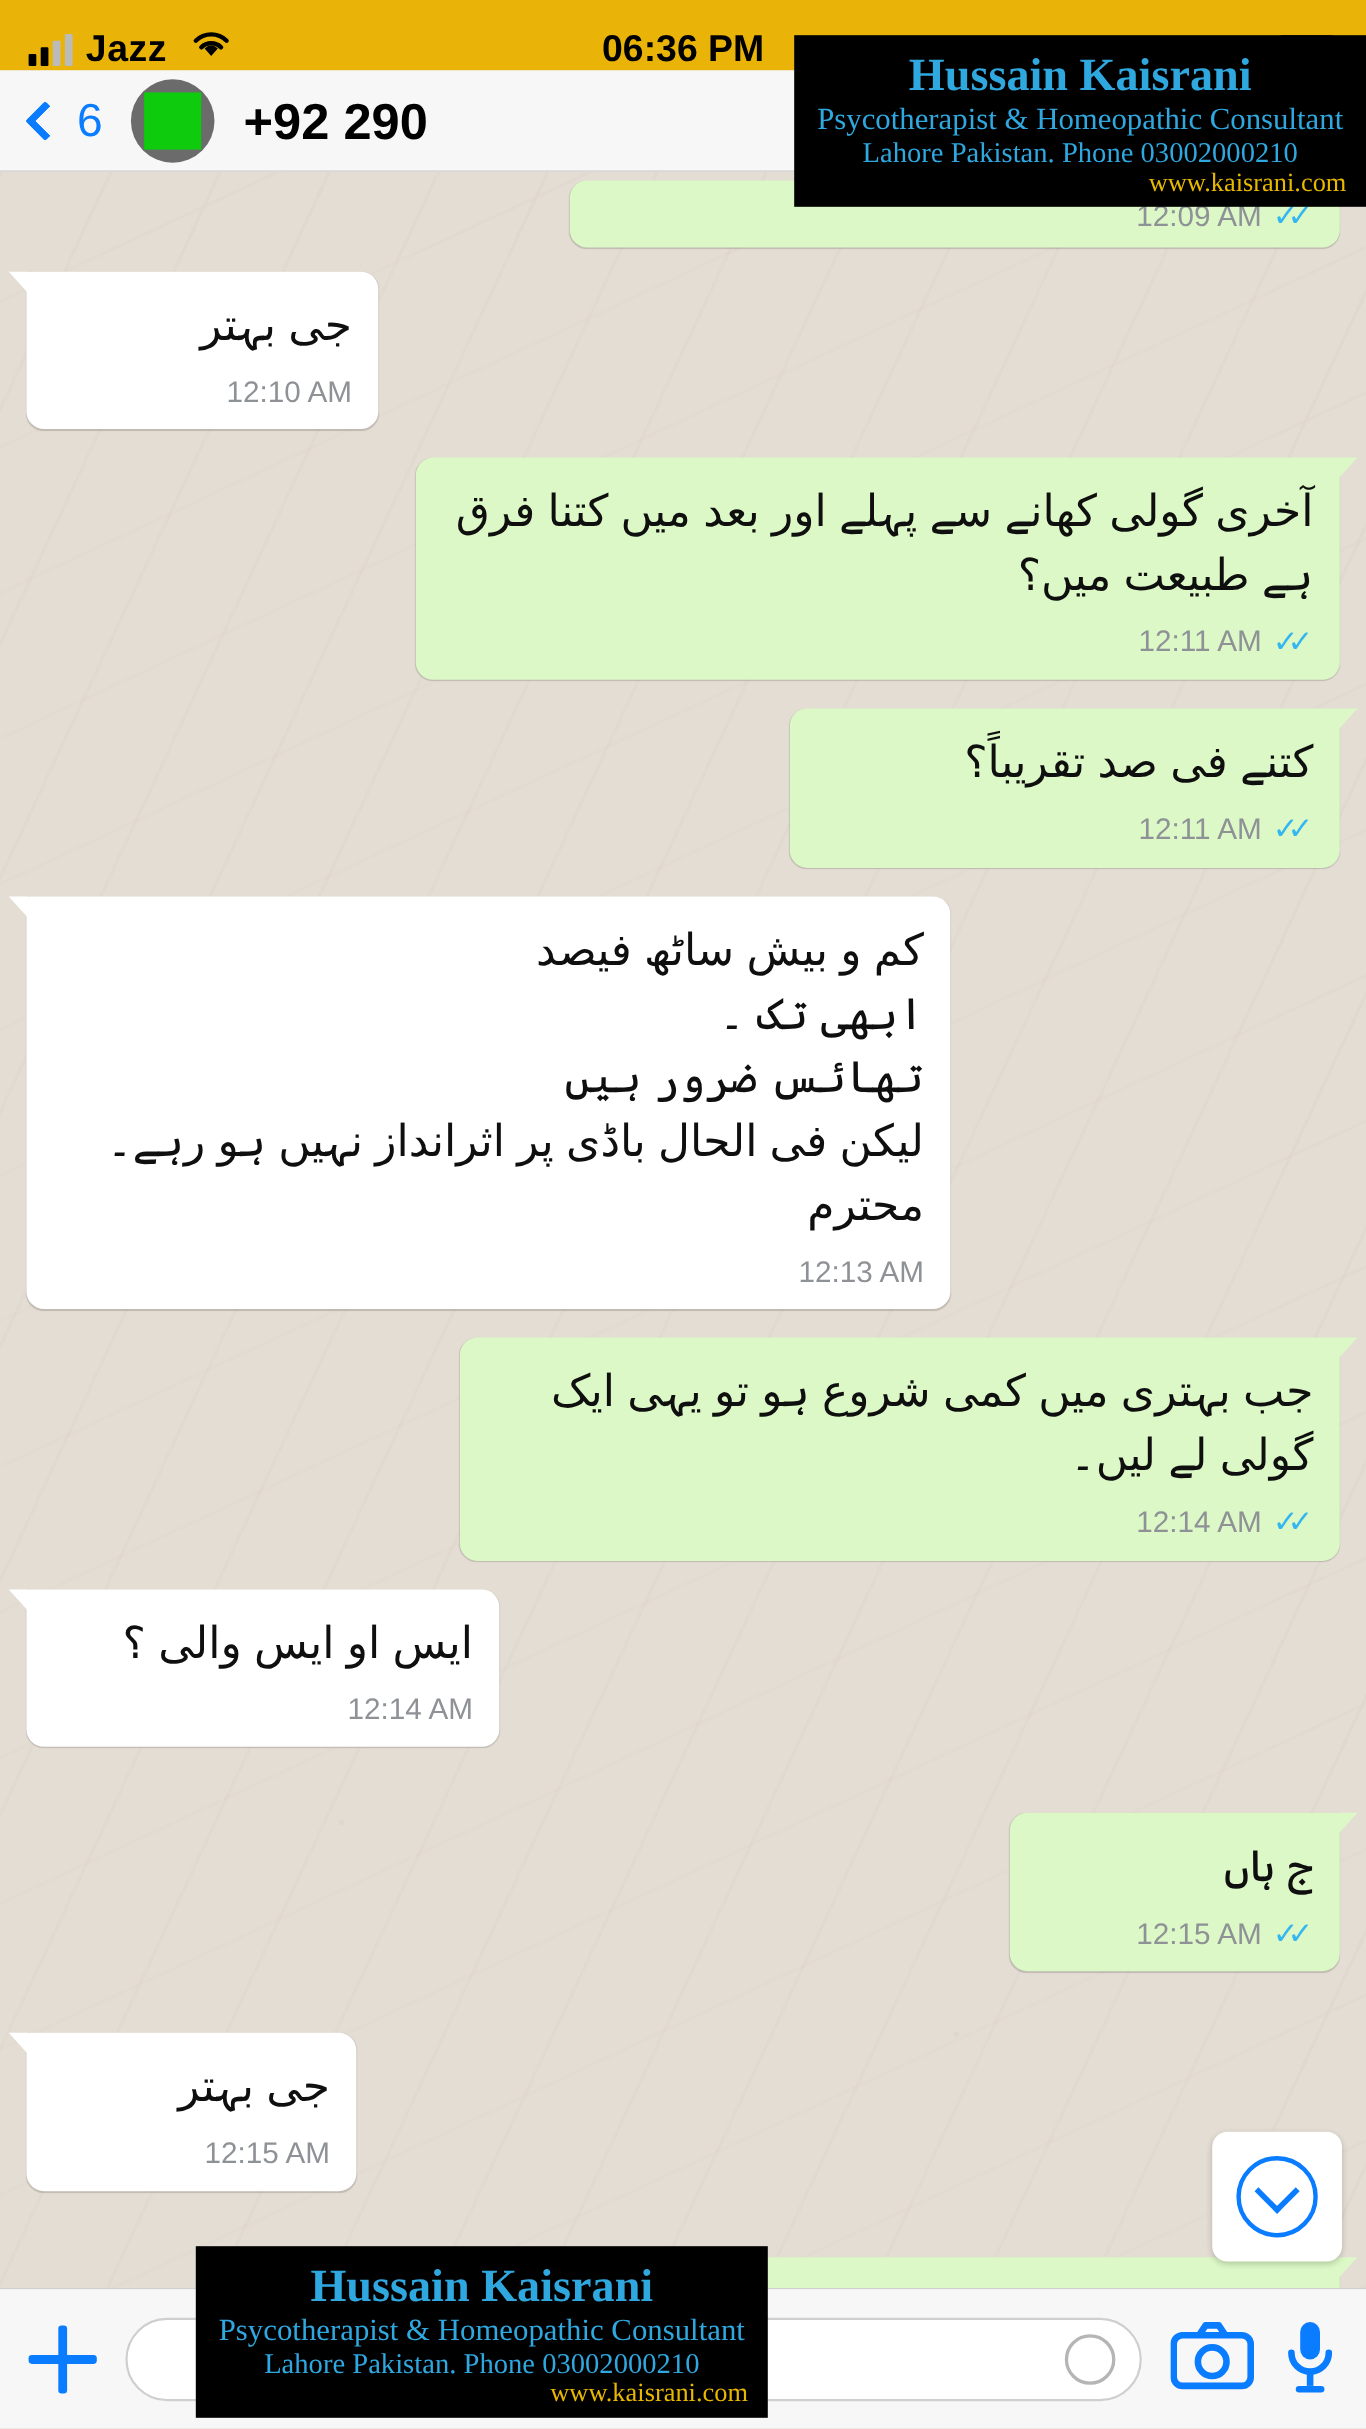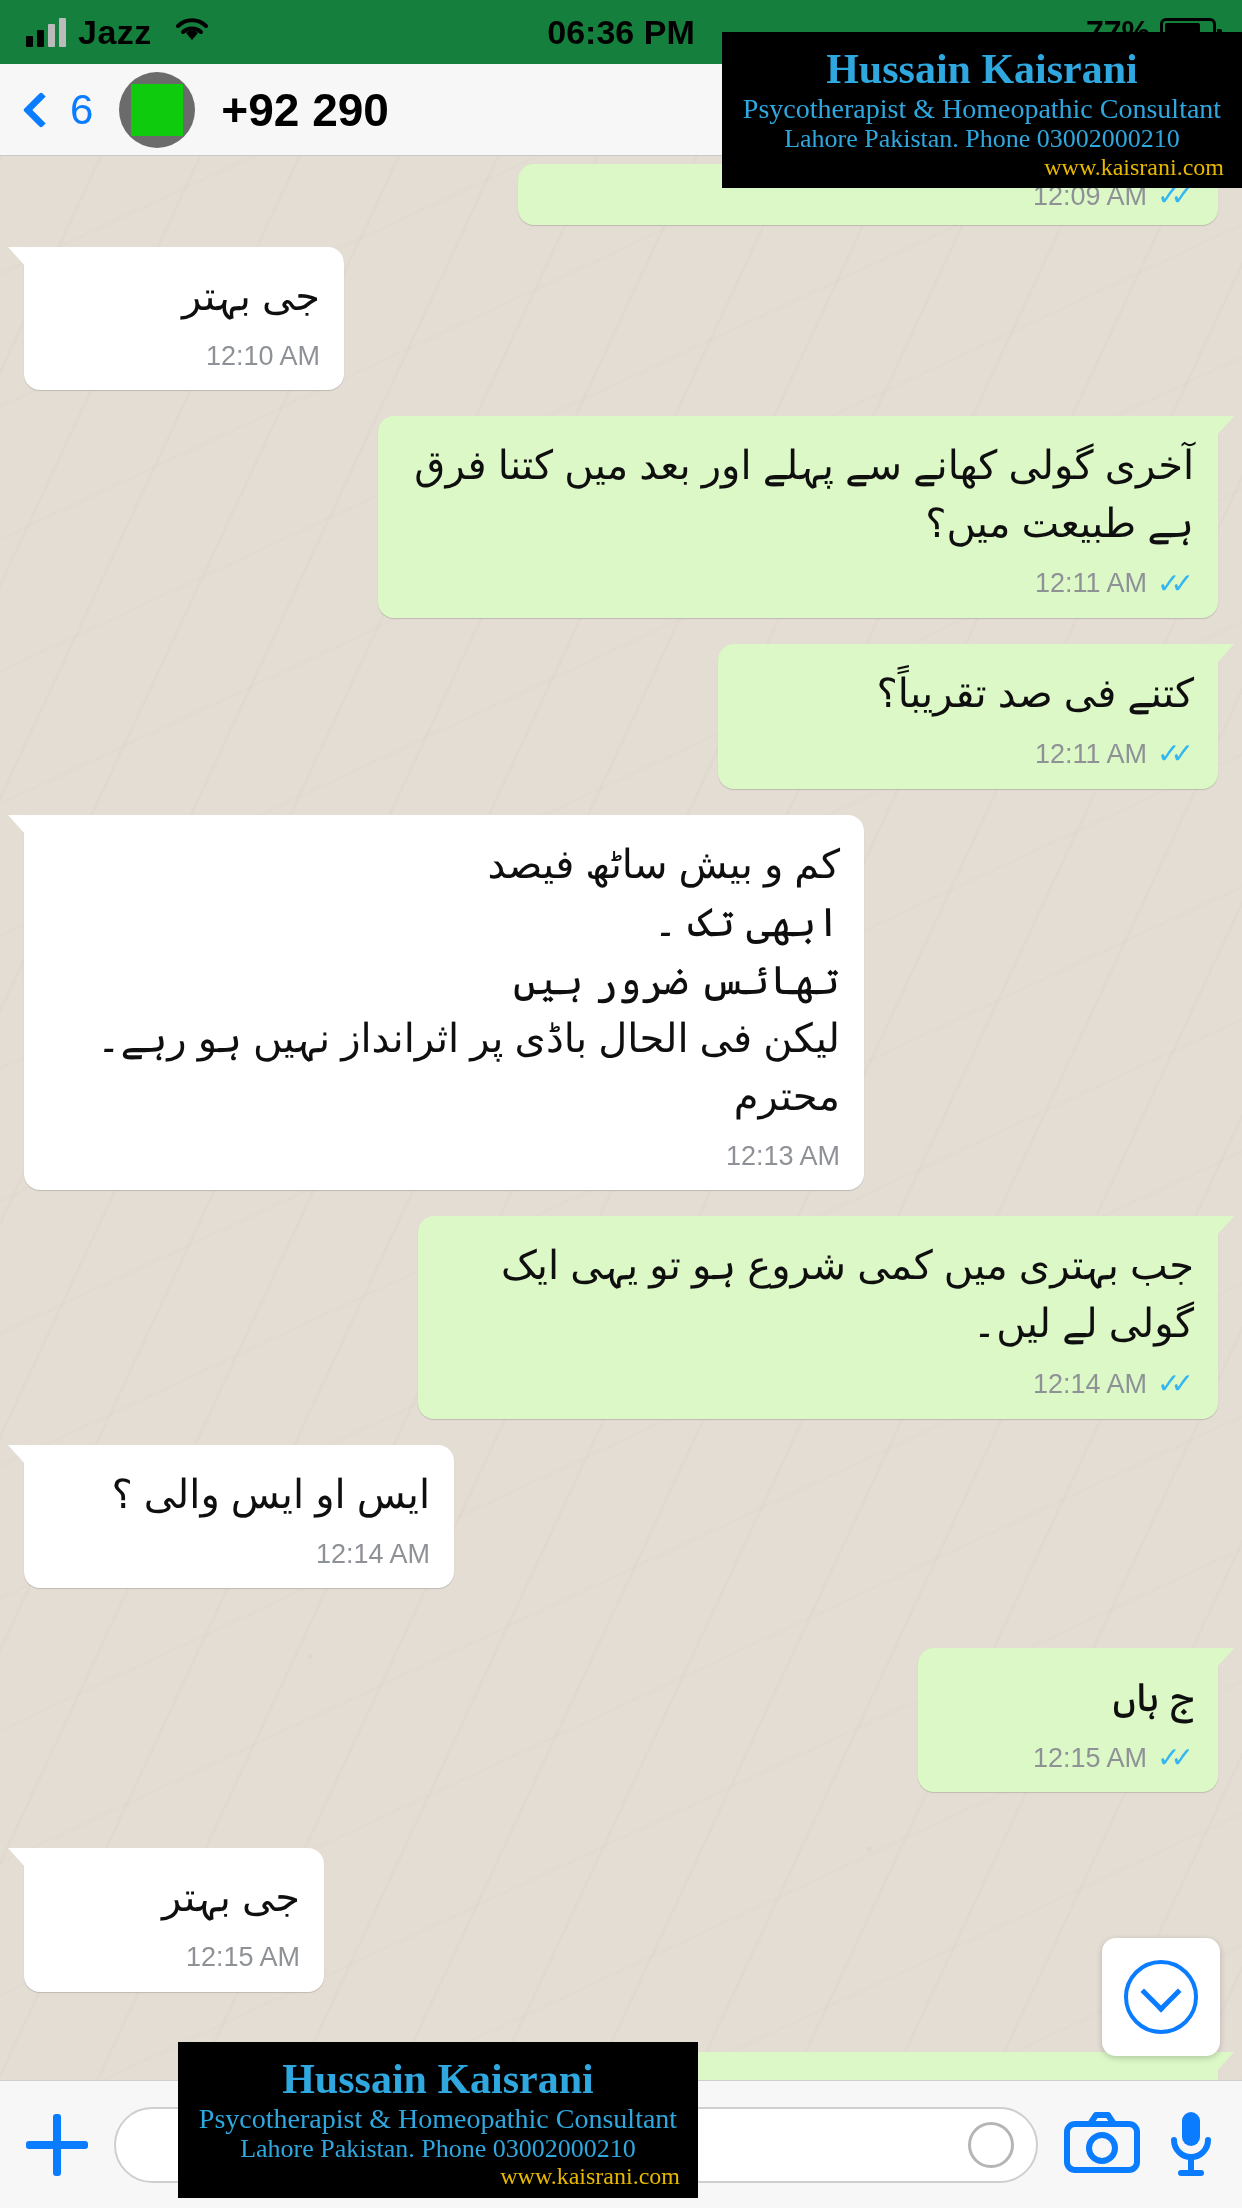--- a/index.html
+++ b/index.html
@@ -15,23 +15,23 @@
     width: 1242px;
     height: 2208px;
     background: #e4ddd4;
     overflow: hidden;
   }
 
   
   .statusbar {
     position: relative;
     height: 64px;
-    background: #15803d;
-    display: flex;
-    align-items: center;
+    background: #eab308;
+    display: flex;
+    align-items: flex-end;
     padding: 0 26px;
     font-size: 34px;
     font-weight: bold;
     color: #000;
     z-index: 5;
   }
   .sb-left { display: flex; align-items: center; gap: 12px; }
   .signal-bars { display: flex; align-items: flex-end; gap: 4px; height: 30px; }
   .signal-bars i { display: block; width: 7px; background: #000; border-radius: 1px; }
   .signal-bars i:nth-child(1) { height: 11px; }

